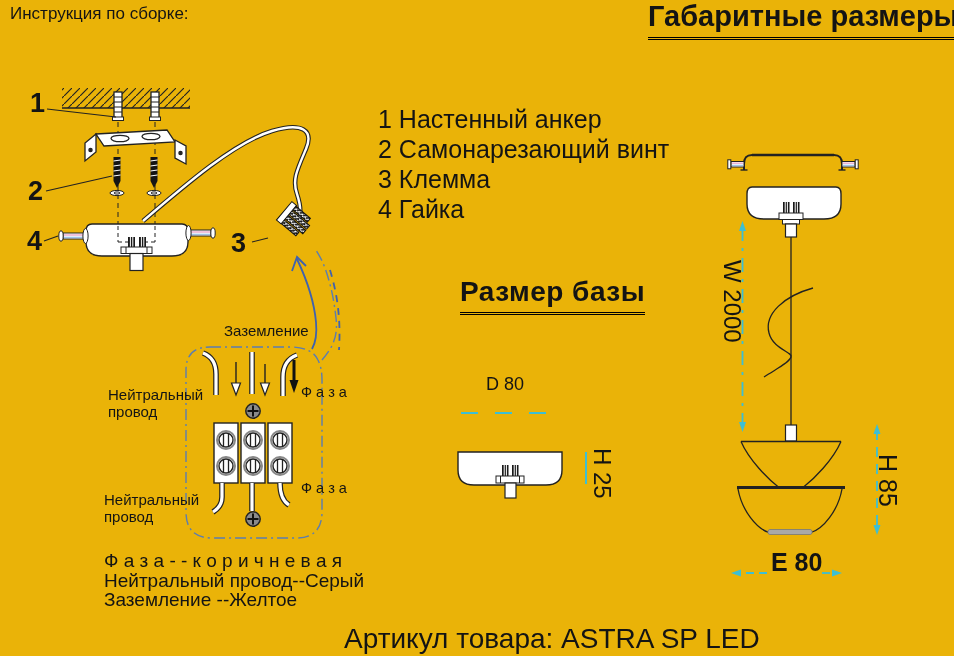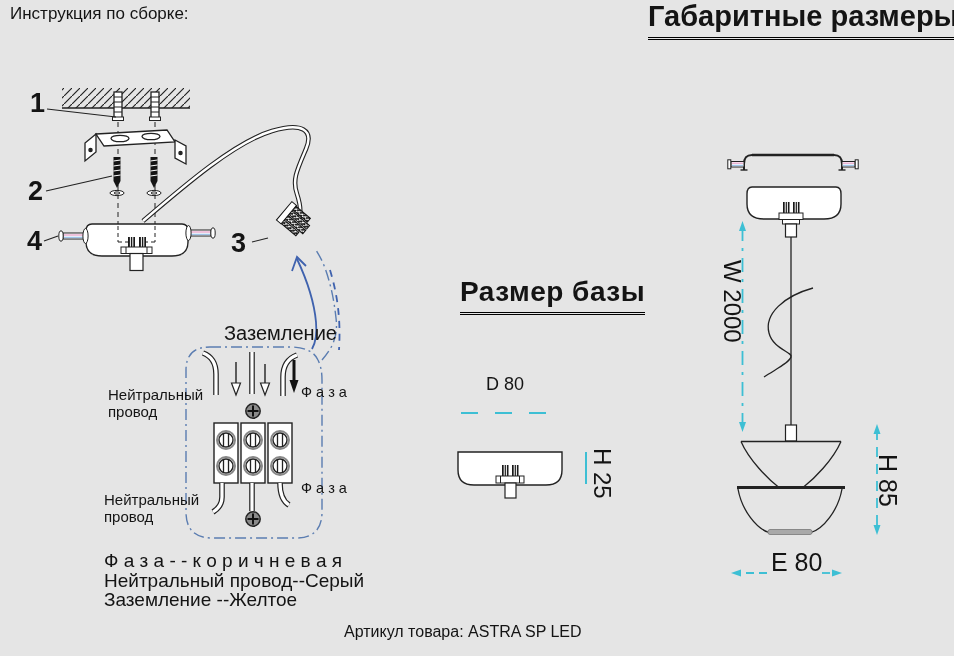--- a/index.html
+++ b/index.html
@@ -1,16 +1,16 @@
 <!DOCTYPE html>
 <html><head>
 <meta charset="utf-8">
 <style>
   html,body{margin:0;padding:0;background:#fff;}
-  .page{position:relative;width:954px;height:656px;background:#e5e5e5;overflow:hidden;
+  .page{position:relative;width:954px;height:656px;background:#eab308;overflow:hidden;
         font-family:"Liberation Sans",sans-serif;color:#141414;}
   .t{position:absolute;white-space:nowrap;}
   .wrap{white-space:normal;}
   .rot{transform-origin:0 0;transform:rotate(90deg);}
   .callout{font-weight:700;font-size:27px;line-height:27px;}
   .title-underline{border-bottom:3px double #000;padding-bottom:4px;font-weight:bold;}
   .dim{font-size:24px;}
   svg{position:absolute;left:0;top:0;}
   .small-label{font-size:15px;line-height:16.5px;margin-top:9px;}
 </style>
@@ -312,36 +312,42 @@
 
   <div class="t" style="left:10px;top:4px;font-size:17px;">Инструкция по сборке:</div>
 
   <div class="t title-underline" style="left:648px;top:0px;font-size:29px;">Габаритные размеры</div>
 
   <div class="t callout" style="left:30px;top:90px;">1</div>
   <div class="t callout" style="left:28px;top:178px;">2</div>
   <div class="t callout" style="left:231px;top:230px;">3</div>
   <div class="t callout" style="left:27px;top:228px;">4</div>
 
+  <div class="t" style="left:378px;top:104px;font-size:25px;line-height:30px;">
+    <div>1 Настенный анкер</div>
+    <div>2 Самонарезающий винт</div>
+    <div>3 Клемма</div>
+    <div>4 Гайка</div>
+  </div>
 
   <div class="t title-underline" style="left:428px;top:276px;font-size:28px;letter-spacing:0.5px;margin-left:32px;">Размер базы</div>
   <div class="t dim" style="left:486px;top:374px;font-size:18px;">D 80</div>
   <div class="t dim rot" style="left:616px;top:448px;">H 25</div>
 
   <div class="t dim rot" style="left:746px;top:260px;">W 2000</div>
   <div class="t dim rot" style="left:902px;top:454px;font-size:25px;">H 85</div>
-  <div class="t dim" style="left:771px;top:548px;font-size:25px;">E 80</div>
-
-  <div class="t" style="left:224px;top:322px;font-size:20px;">Заземление</div>
+  <div class="t dim" style="left:771px;top:548px;font-size:25px;font-weight:bold;">E 80</div>
+
+  <div class="t" style="left:224px;top:322px;font-size:15px;">Заземление</div>
   <div class="t wrap small-label" style="left:108px;top:378px;width:100px;">Нейтральный провод</div>
   <div class="t" style="left:301px;top:384px;font-size:14.5px;">Ф а з а</div>
   <div class="t wrap small-label" style="left:104px;top:483px;width:100px;">Нейтральный провод</div>
   <div class="t" style="left:301px;top:480px;font-size:14.5px;">Ф а з а</div>
 
   <div class="t" style="left:104px;top:551px;font-size:19px;line-height:19.5px;">
     <div>Ф а з а - - к о р и ч н е в а я</div>
     <div>Нейтральный провод--Серый</div>
     <div>Заземление --Желтое</div>
   </div>
 
-  <div class="t" style="left:344px;top:623px;font-size:16px;">Артикул товара: ASTRA SP LED</div>
+  <div class="t" style="left:344px;top:623px;font-size:28px;">Артикул товара: ASTRA SP LED</div>
 
 </div>
 
 </body></html>

